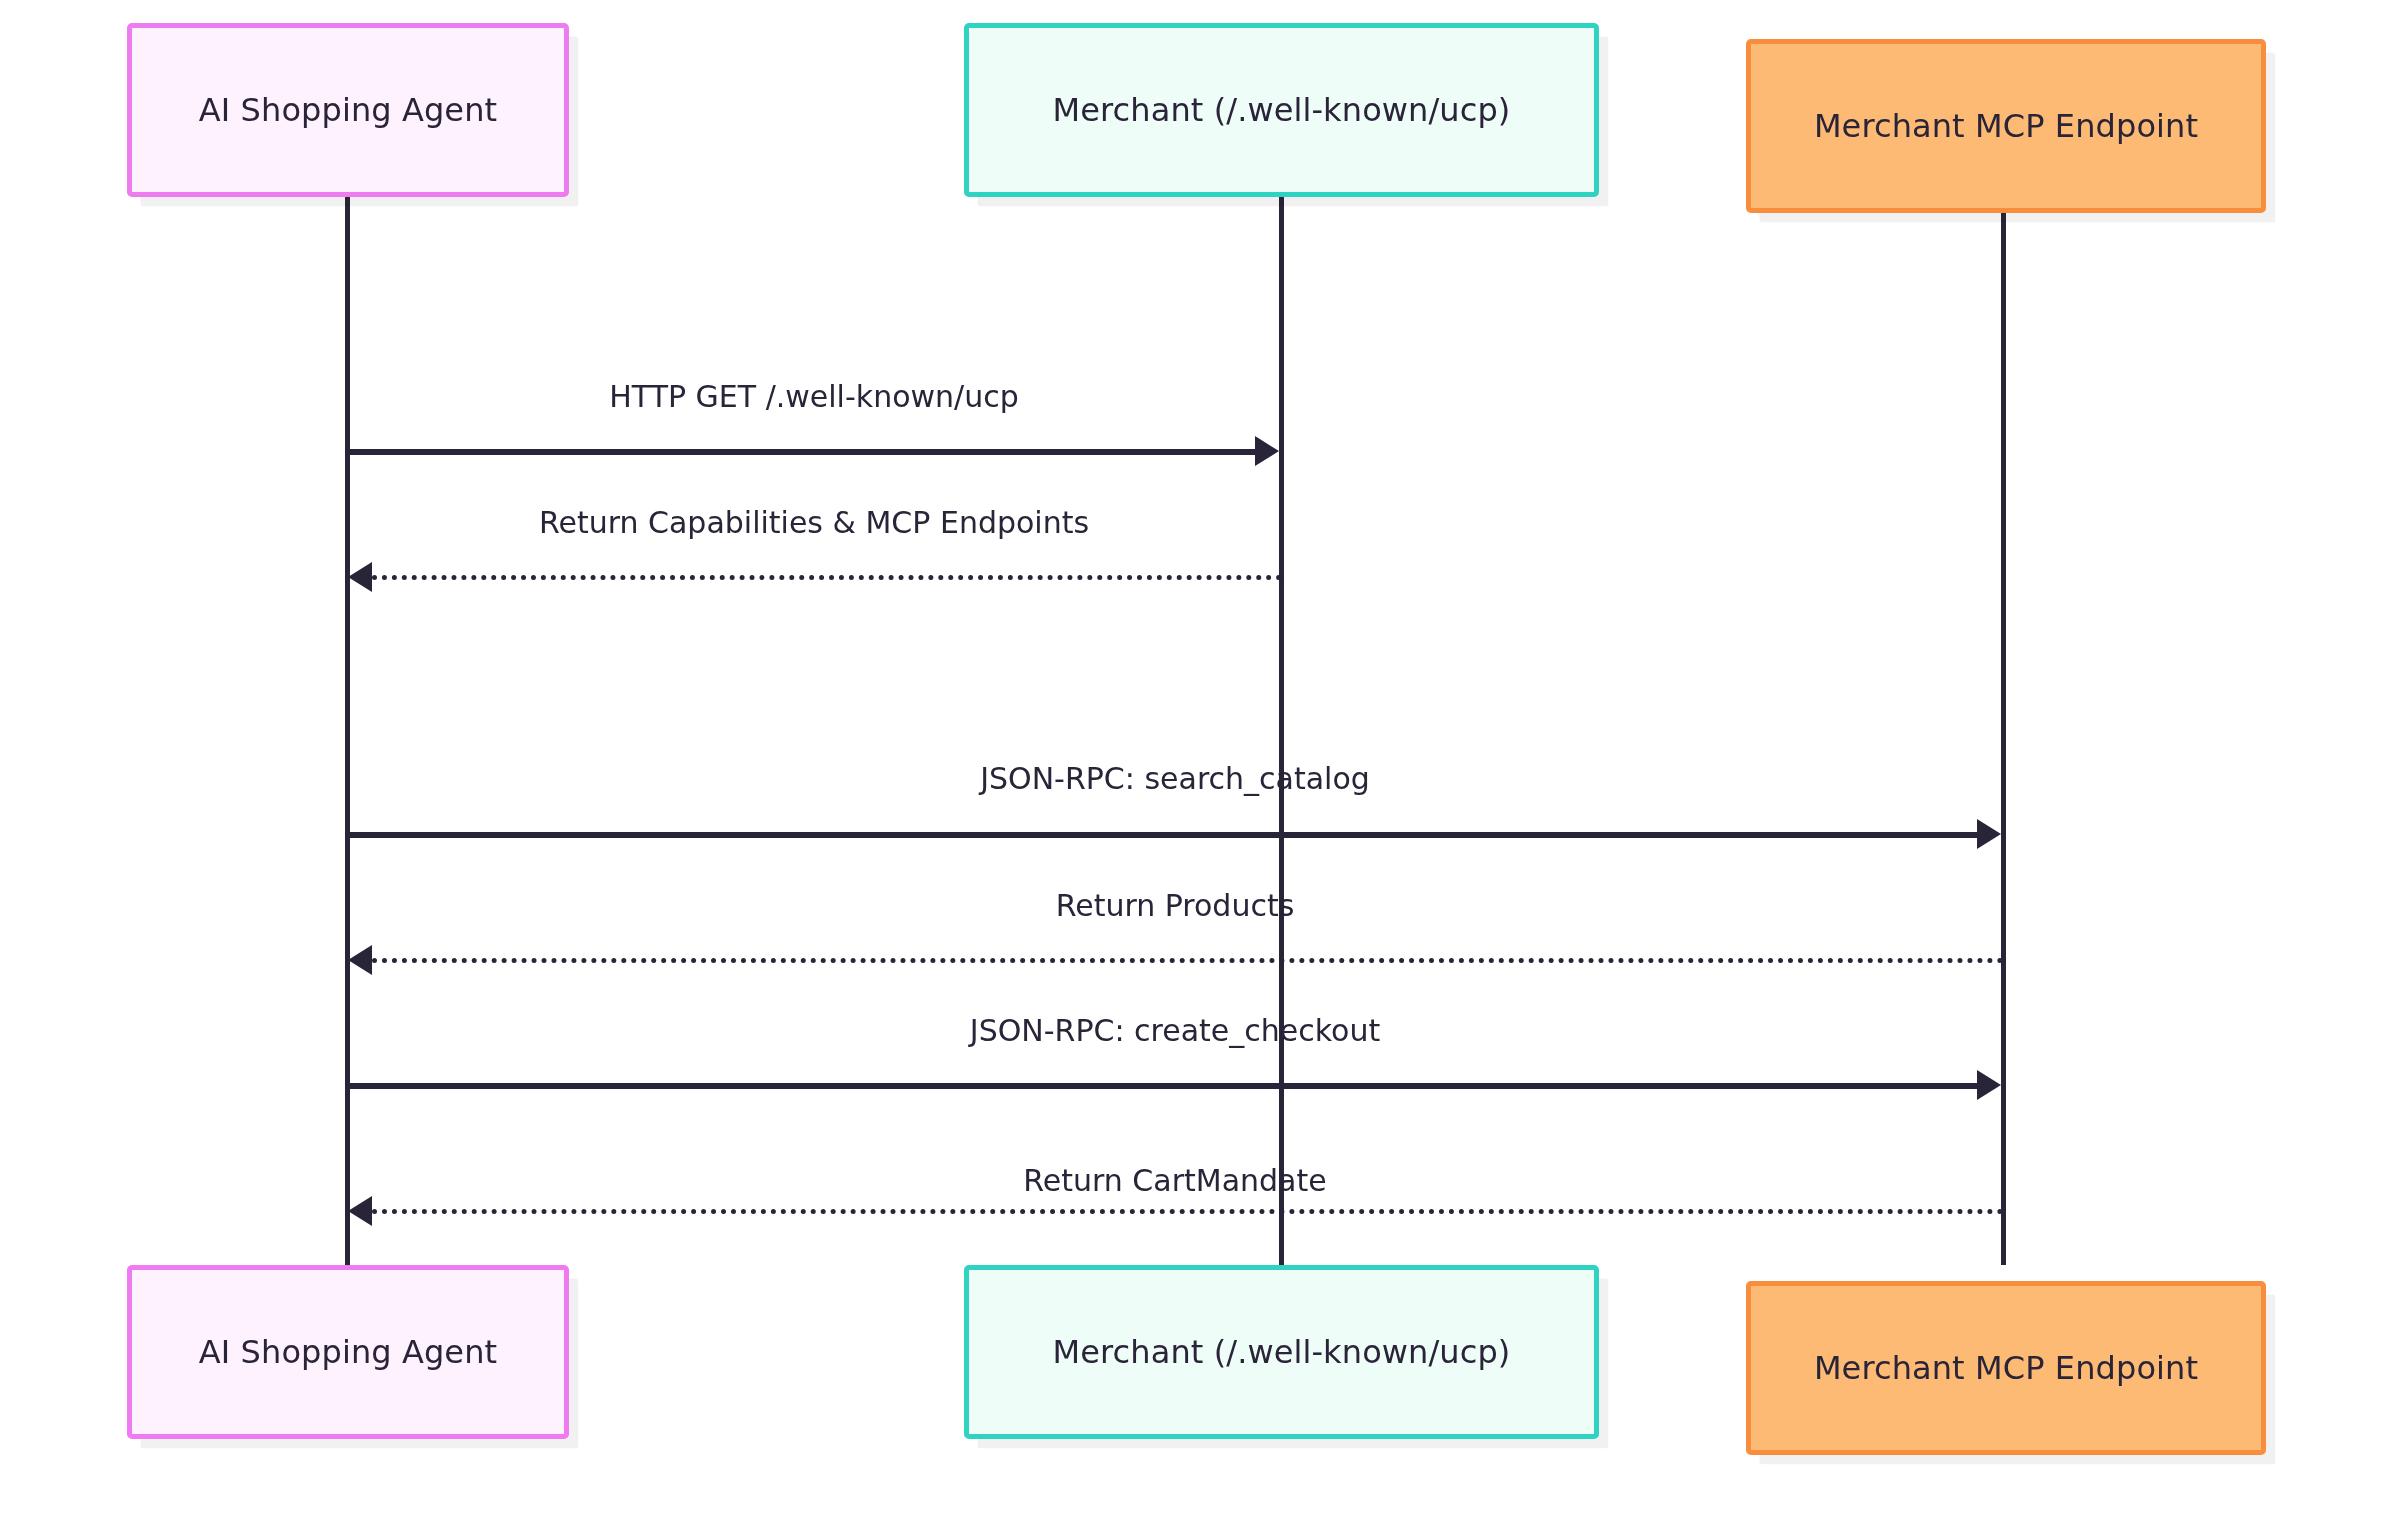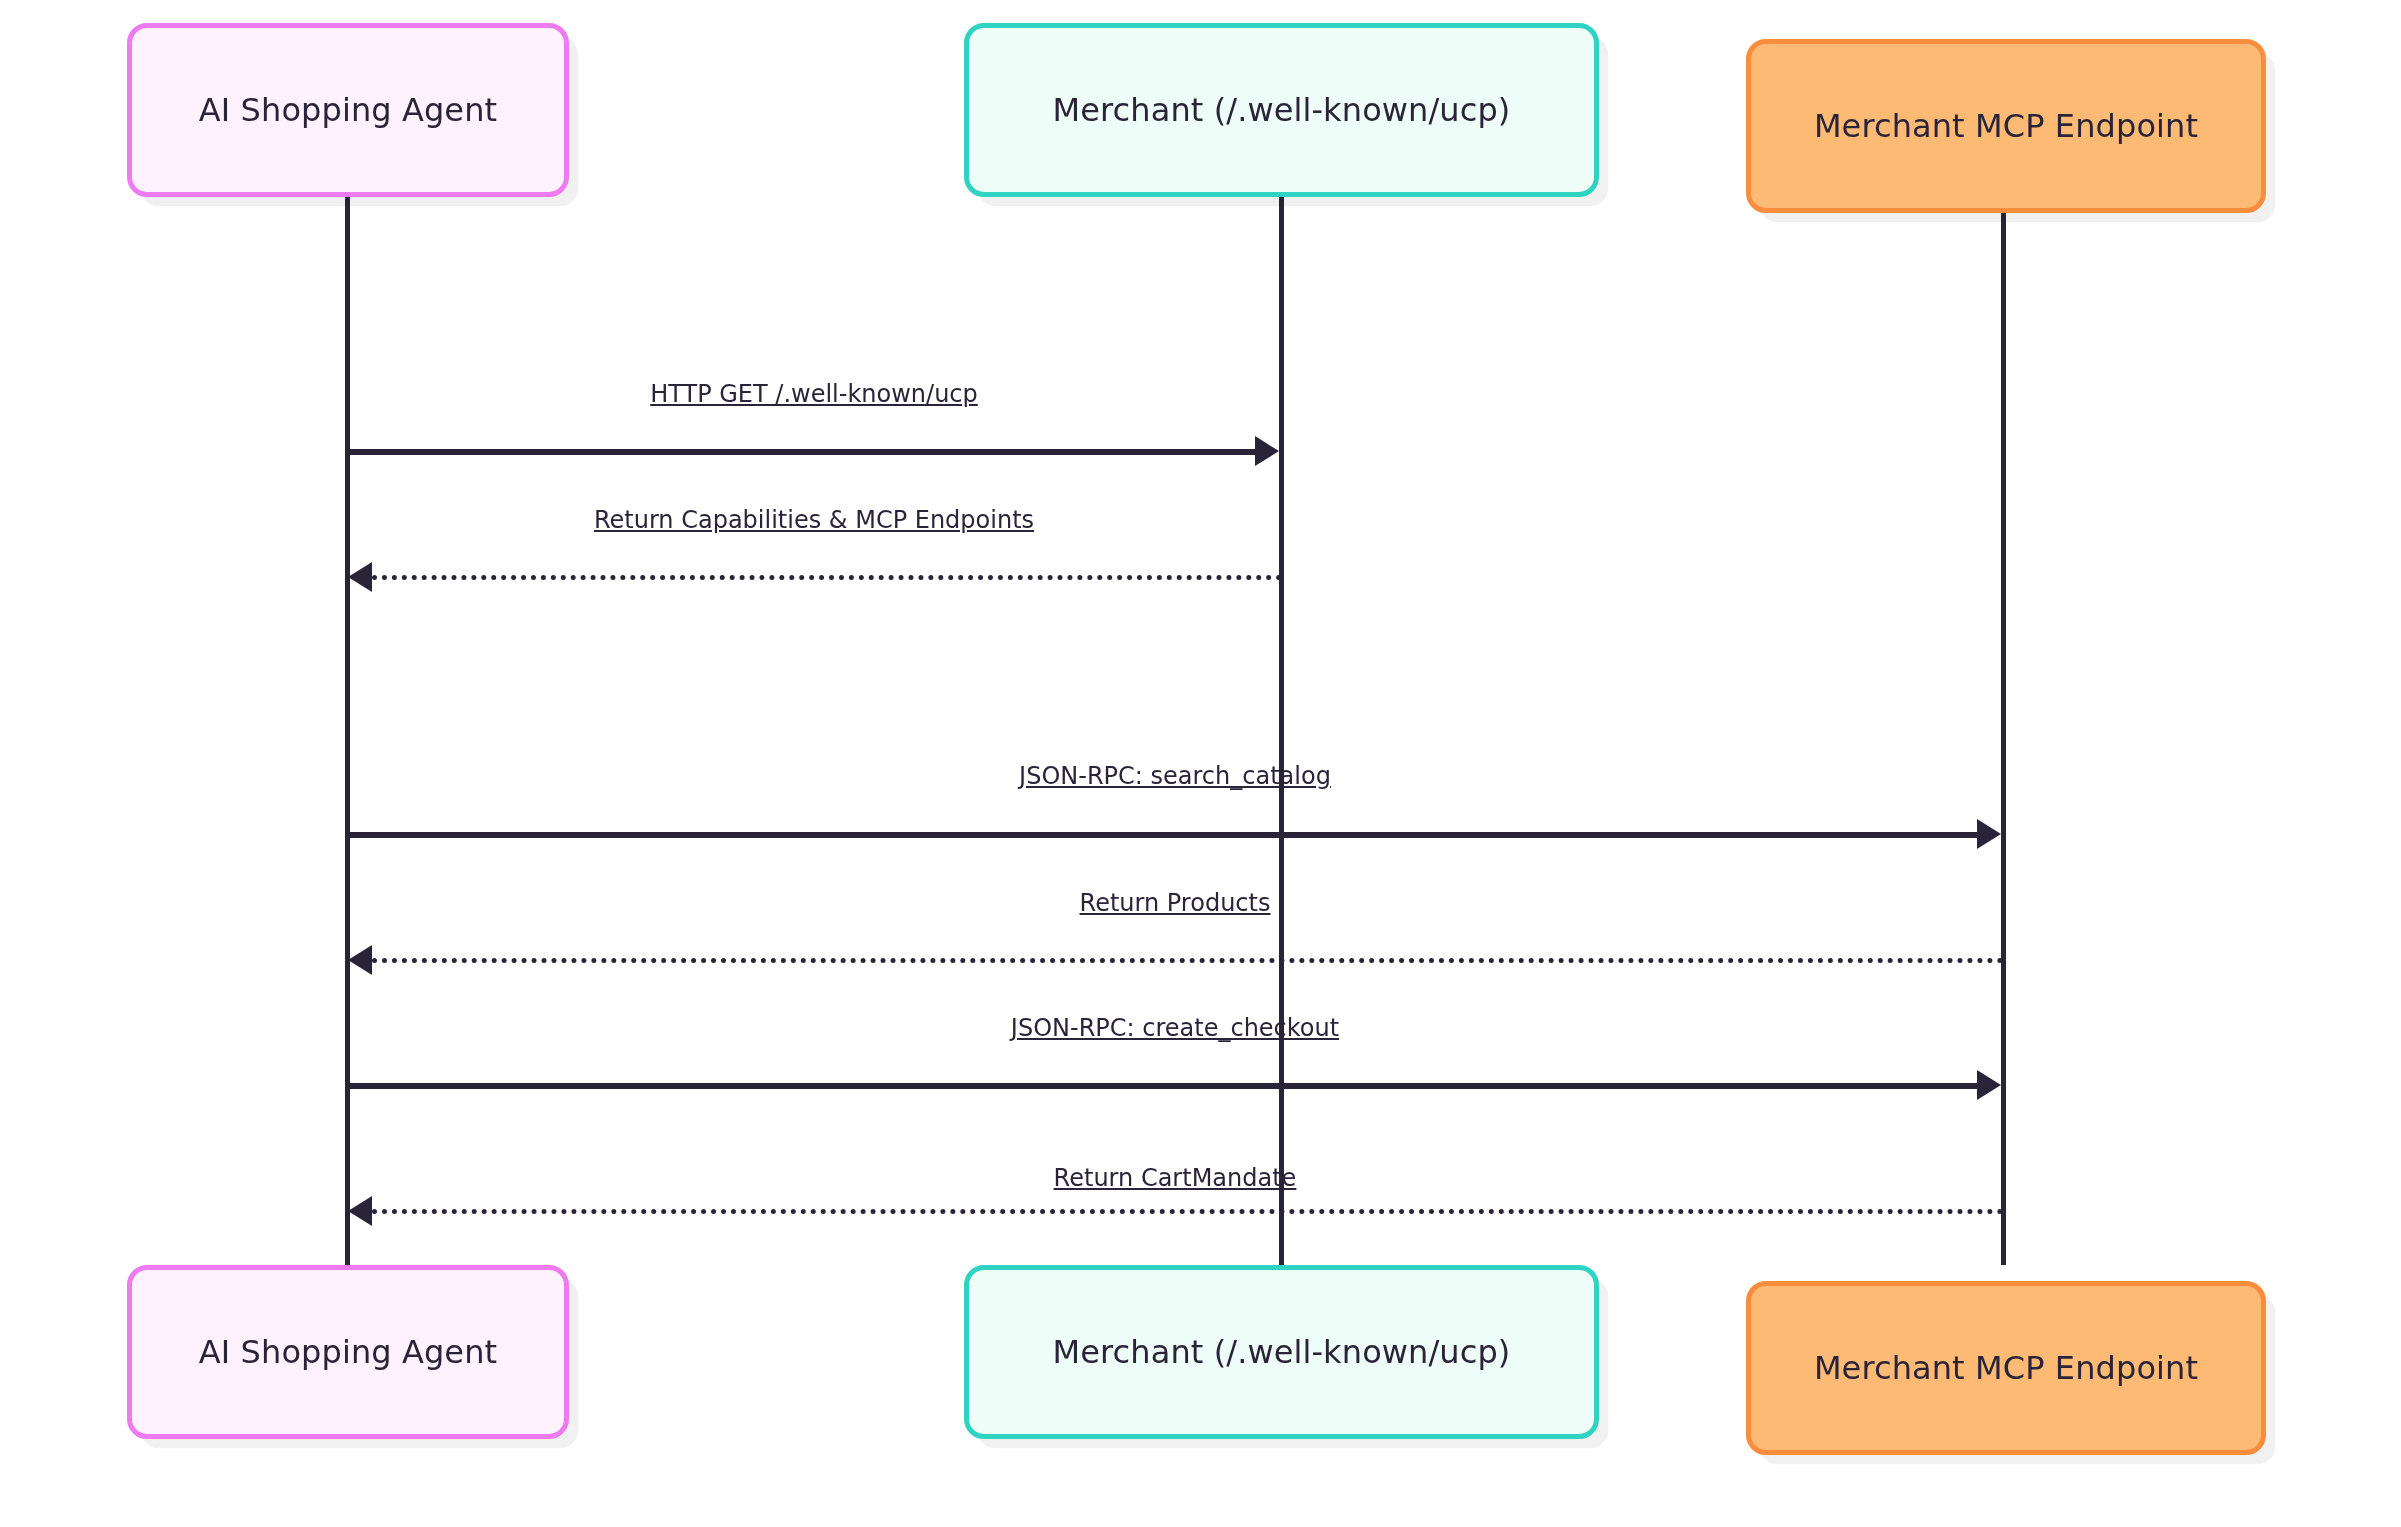--- a/index.html
+++ b/index.html
@@ -15,21 +15,21 @@
     position: relative;
     width: 2401px;
     height: 1527px;
     background: #ffffff;
     overflow: hidden;
   }
 
   
   .participant-box {
     position: absolute;
-    border-radius: 20px;
+    border-radius: 5px;
     border-style: solid;
     display: flex;
     align-items: center;
     justify-content: center;
     z-index: 30;
     box-shadow: 11.4px 11.4px 0 -2.1px rgba(0,0,0,0.055);
   }
   .participant-label {
     font-size: 32px;
     line-height: 1;
@@ -69,27 +69,26 @@
     letter-spacing: 0.2px;
   }
 
   
   .message {
     position: absolute;
     z-index: 20;
   }
   .message-label {
     position: absolute;
-    font-size: 24px;
+    font-size: 30px;
     color: #2a2438;
     white-space: nowrap;
     line-height: 1;
     transform: translateX(-50%);
     z-index: 25;
-    text-decoration: underline;
   }
   .msg-line {
     position: absolute;
     height: 5.7px;
     background: #2a2438;
   }
   .msg-line.dotted {
     background: none;
     border-top: 5.7px dotted #2a2438;
     height: 0;

